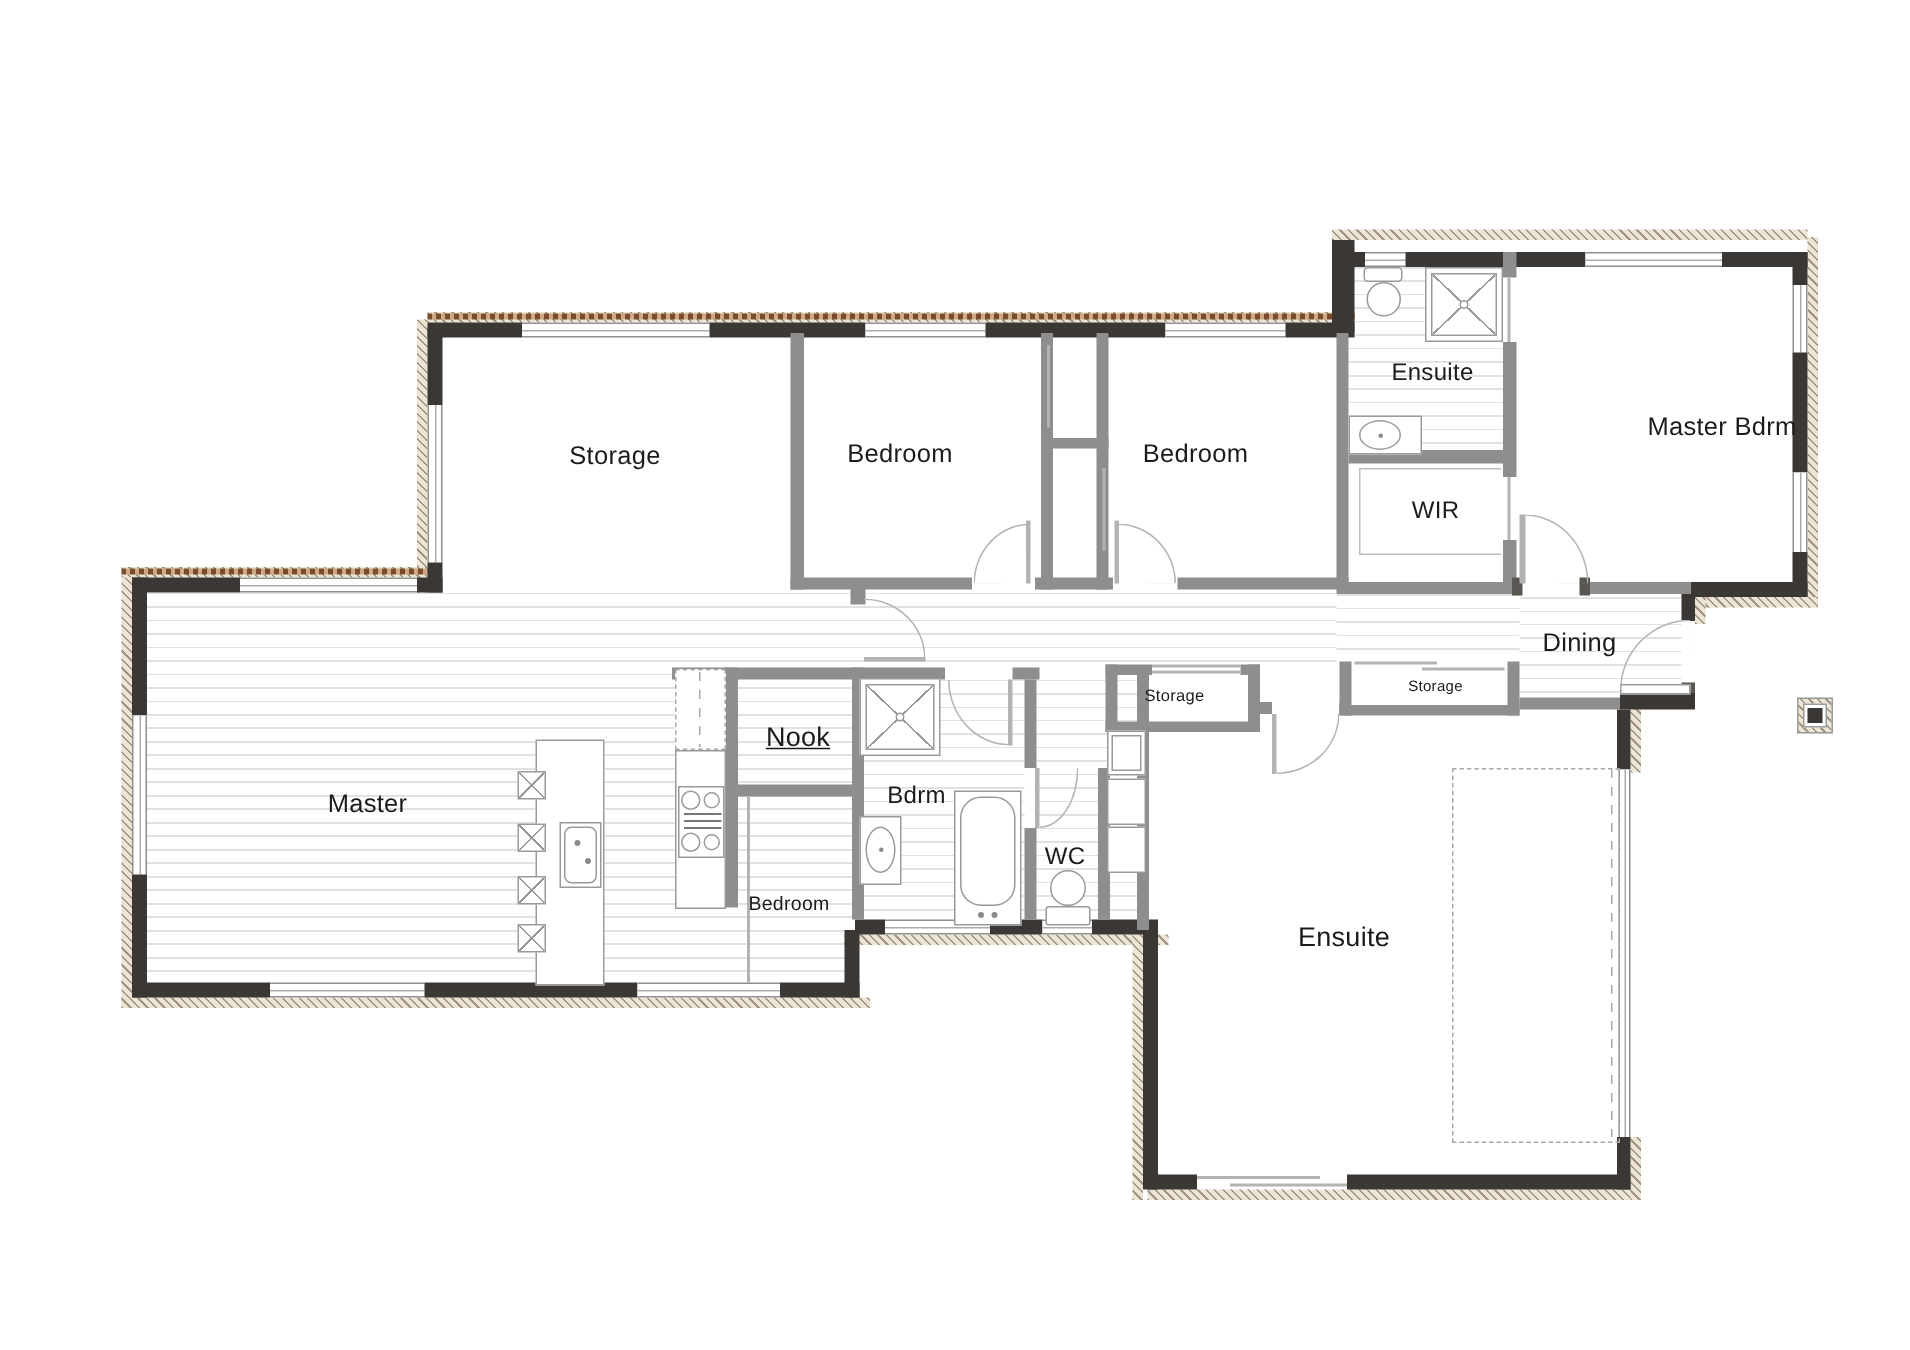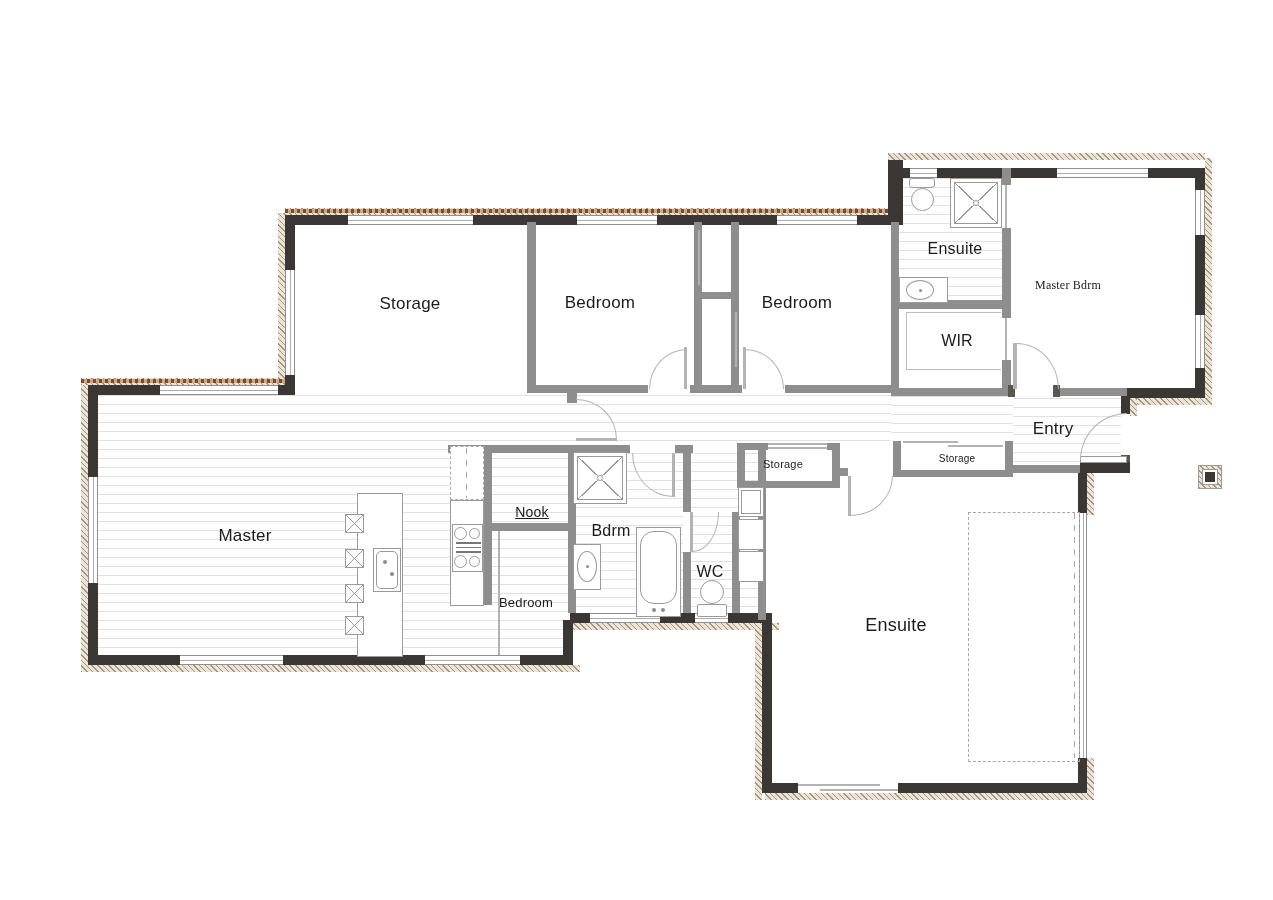--- a/index.html
+++ b/index.html
@@ -273,25 +273,25 @@
   <div class="dash" style="left:968px;top:512px;width:112px;height:250px;background:transparent;"></div>
 
   <div class="h" style="left:1198px;top:465px;width:24px;height:24px;border:1px solid #9a9a9a;box-sizing:border-box;"></div>
   <div class="fx" style="left:1202px;top:469px;width:16px;height:16px;"></div>
   <div class="w" style="left:1205px;top:472px;width:10px;height:10px;"></div>
 
   <div class="lbl" style="left:410px;top:304px;font-size:17px;">Storage</div>
   <div class="lbl" style="left:600px;top:303px;font-size:17px;">Bedroom</div>
   <div class="lbl" style="left:797px;top:303px;font-size:17px;">Bedroom</div>
   <div class="lbl" style="left:955px;top:249px;font-size:16px;">Ensuite</div>
-  <div class="lbl" style="left:1068px;top:285px;font-size:12px;font-family:Liberation Serif, serif;">Master Bdrm</div>
+  <div class="lbl" style="left:1148px;top:285px;font-size:17px;">Master Bdrm</div>
   <div class="lbl" style="left:957px;top:341px;font-size:16px;">WIR</div>
-  <div class="lbl" style="left:1053px;top:429px;font-size:17px;">Entry</div>
+  <div class="lbl" style="left:1053px;top:429px;font-size:17px;">Dining</div>
   <div class="lbl" style="left:783px;top:464px;font-size:11px;">Storage</div>
   <div class="lbl" style="left:957px;top:458px;font-size:10px;">Storage</div>
-  <div class="lbl" style="left:532px;top:512px;font-size:14px;text-decoration:underline;">Nook</div>
+  <div class="lbl" style="left:532px;top:492px;font-size:18px;text-decoration:underline;">Nook</div>
   <div class="lbl" style="left:611px;top:531px;font-size:16px;">Bdrm</div>
   <div class="lbl" style="left:710px;top:572px;font-size:16px;">WC</div>
   <div class="lbl" style="left:245px;top:536px;font-size:17px;">Master</div>
   <div class="lbl" style="left:526px;top:602px;font-size:13px;">Bedroom</div>
   <div class="lbl" style="left:896px;top:625px;font-size:18px;">Ensuite</div>
 
 </div>
 
 </body></html>

